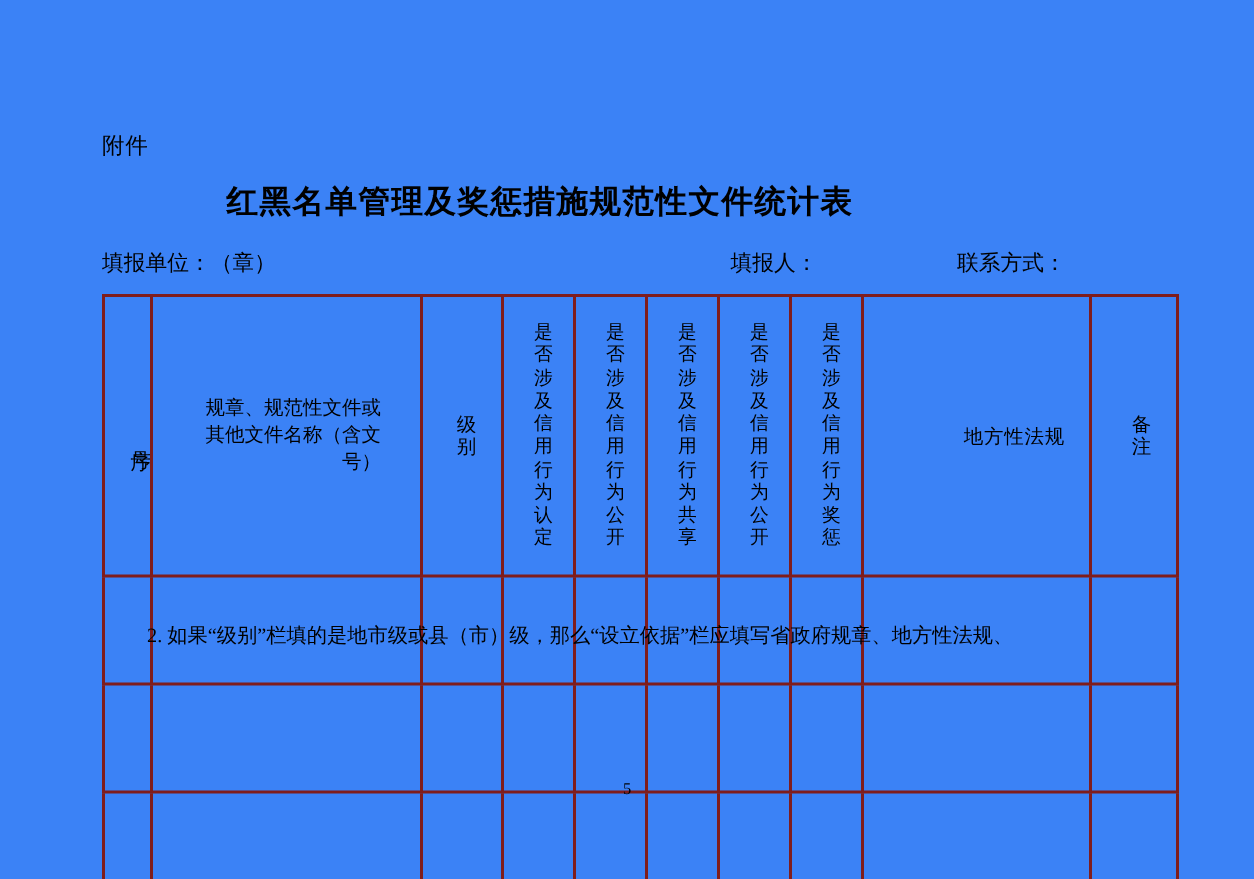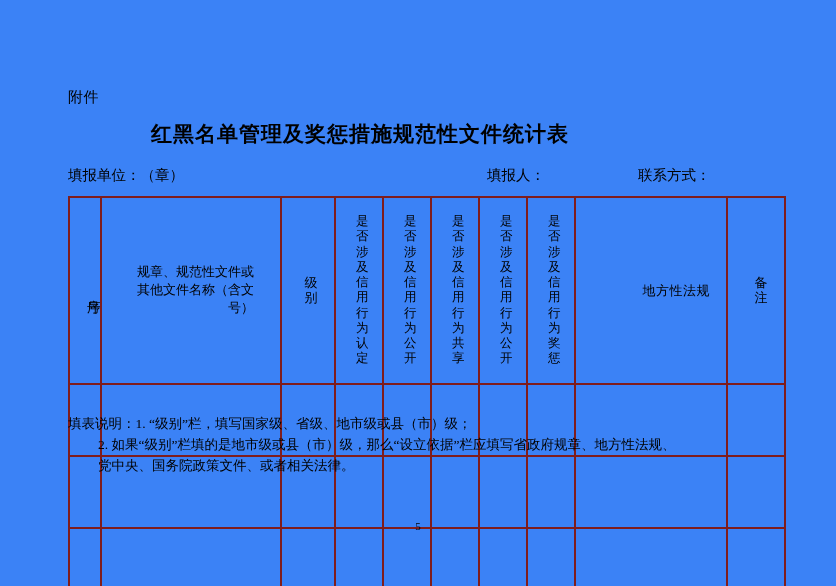--- a/index.html
+++ b/index.html
@@ -215,20 +215,18 @@
         <td></td>
         <td></td>
         <td></td>
         <td></td>
         <td></td>
       </tr>
     </tbody>
   </table>
 
   <div class="notes">
-    <div class="n-line">填表说明：1. “级别”栏，填写国家级、省级、地市级或县（市）级；</div>
     <div class="n-line indent1">2. 如果“级别”栏填的是地市级或县（市）级，那么“设立依据”栏应填写省政府规章、地方性法规、</div>
-    <div class="n-line indent2">党中央、国务院政策文件、或者相关法律。</div>
   </div>
 
   <div class="page-number">5</div>
 
 </div>
 
 </body></html>

